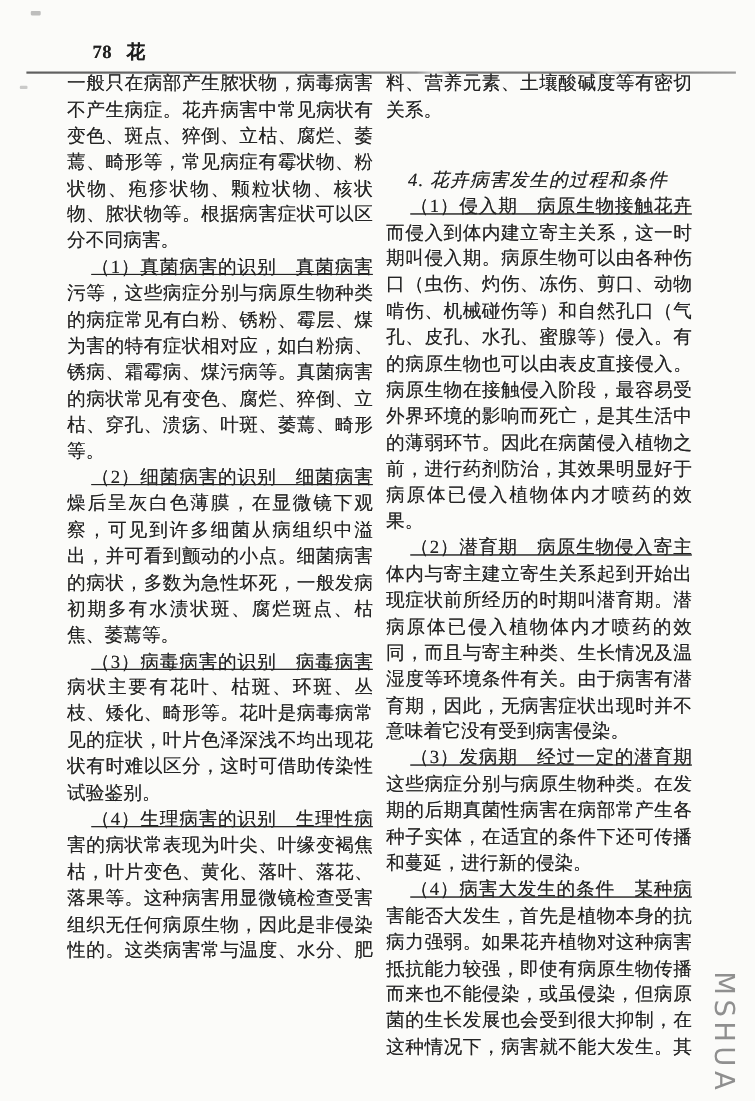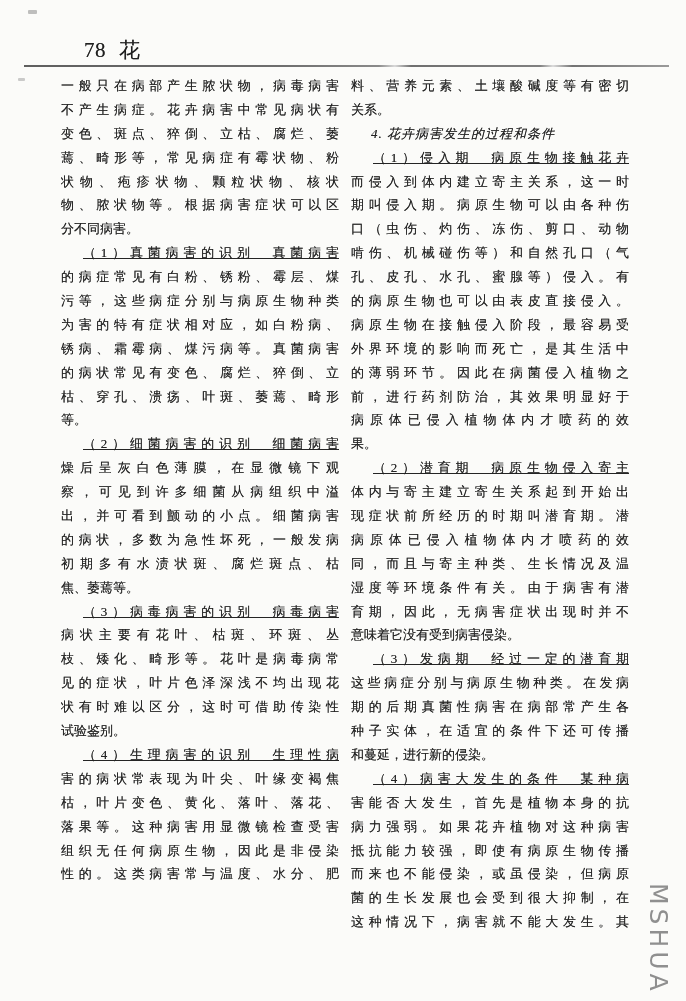--- a/index.html
+++ b/index.html
@@ -8,49 +8,49 @@
     background:#fbfbf9;
     font-family:"Liberation Serif","DejaVu Serif",serif;
     color:#242424;
     position:relative;
     overflow:hidden;
   }
   .page{position:absolute;inset:0;}
   
   .page-header{
     position:absolute;top:36px;left:84px;
-    font-size:21px;font-weight:normal;letter-spacing:.5px;
+    font-size:17px;font-weight:bold;letter-spacing:.5px;
     color:#1f1f1f;
     text-shadow:0 0 .6px rgba(30,30,30,.6);
   }
   .page-header .title{margin-left:13px;}
   .rule{
     position:absolute;top:65px;left:24px;width:645px;height:1.5px;
     background:linear-gradient(90deg,
       #5f5f5f 0%, #6e6e6e 40%, #8a8a8a 55%, #d9d9d9 57.5%,
       #6f6f6f 60%, #808080 80%, #dcdcdc 82%, #737373 85%, #9a9a9a 100%);
   }
   
   .col{
-    position:absolute;top:74px;width:278px;
-    font-size:13px;
+    position:absolute;top:64px;width:278px;
+    font-size:17px;
     text-shadow:0 0 .6px rgba(34,34,34,.65);
   }
   .col-left{left:61px;}
   .col-right{left:351px;}
   .line{
     height:23.9px;line-height:23.9px;overflow:hidden;
     text-align:justify;text-justify:inter-character;
   }
   .line.j{text-align-last:justify;}
   .line.p{text-align-last:justify;text-indent:22px;text-decoration:underline;}
   .line.e{text-align:right;text-align-last:left;}
   .line.h{
     text-align:center;text-align-last:left;text-indent:20px;
-    font-style:italic;letter-spacing:1px;
+    font-style:italic;letter-spacing:1px;margin-top:40px;
   }
   
   .watermark{
     position:absolute;right:13px;bottom:6px;
     writing-mode:vertical-rl;text-orientation:sideways;
     font-family:"DejaVu Sans","Liberation Sans",sans-serif;
     font-size:25px;letter-spacing:4px;font-weight:500;
     color:#8f8f8f;
   }
   
@@ -69,22 +69,22 @@
 
   <div class="col col-left" id="col-left">
       <div class="line j">一般只在病部产生脓状物，病毒病害</div>
       <div class="line j">不产生病症。花卉病害中常见病状有</div>
       <div class="line j">变色、斑点、猝倒、立枯、腐烂、萎</div>
       <div class="line j">蔫、畸形等，常见病症有霉状物、粉</div>
       <div class="line j">状物、疱疹状物、颗粒状物、核状</div>
       <div class="line j">物、脓状物等。根据病害症状可以区</div>
       <div class="line e">分不同病害。</div>
       <div class="line p">（1）真菌病害的识别　真菌病害</div>
+      <div class="line j">污等，这些病症分别与病原生物种类</div>
       <div class="line j">的病症常见有白粉、锈粉、霉层、煤</div>
-      <div class="line j">污等，这些病症分别与病原生物种类</div>
       <div class="line j">为害的特有症状相对应，如白粉病、</div>
       <div class="line j">锈病、霜霉病、煤污病等。真菌病害</div>
       <div class="line j">的病状常见有变色、腐烂、猝倒、立</div>
       <div class="line j">枯、穿孔、溃疡、叶斑、萎蔫、畸形</div>
       <div class="line e">等。</div>
       <div class="line p">（2）细菌病害的识别　细菌病害</div>
       <div class="line j">燥后呈灰白色薄膜，在显微镜下观</div>
       <div class="line j">察，可见到许多细菌从病组织中溢</div>
       <div class="line j">出，并可看到颤动的小点。细菌病害</div>
       <div class="line j">的病状，多数为急性坏死，一般发病</div>

